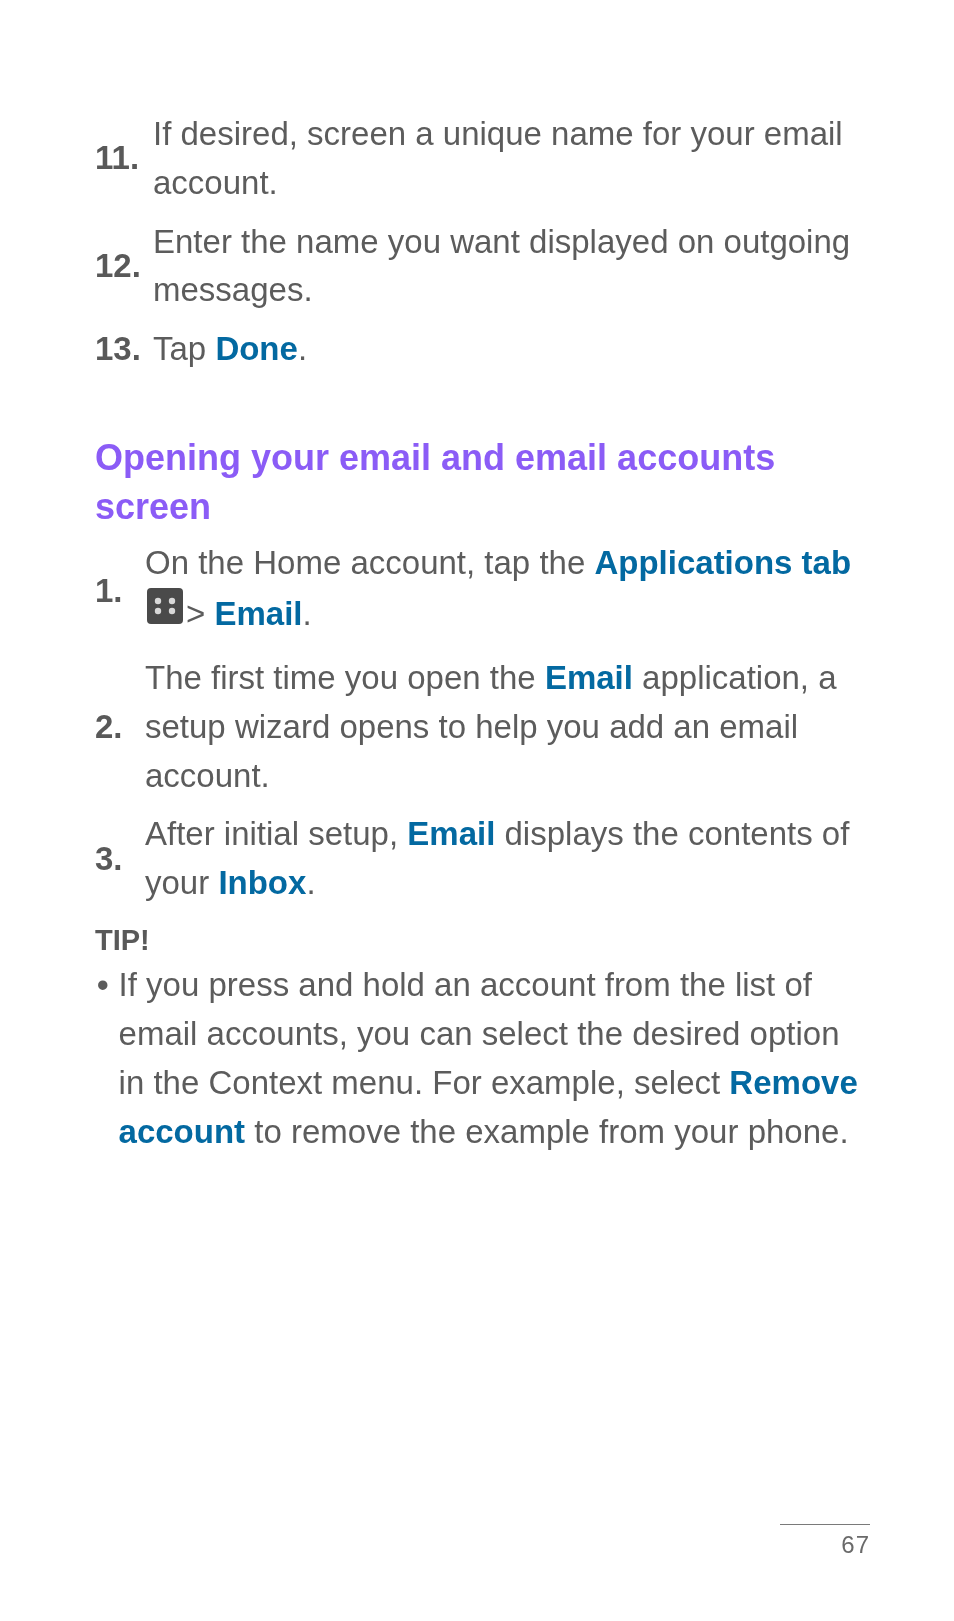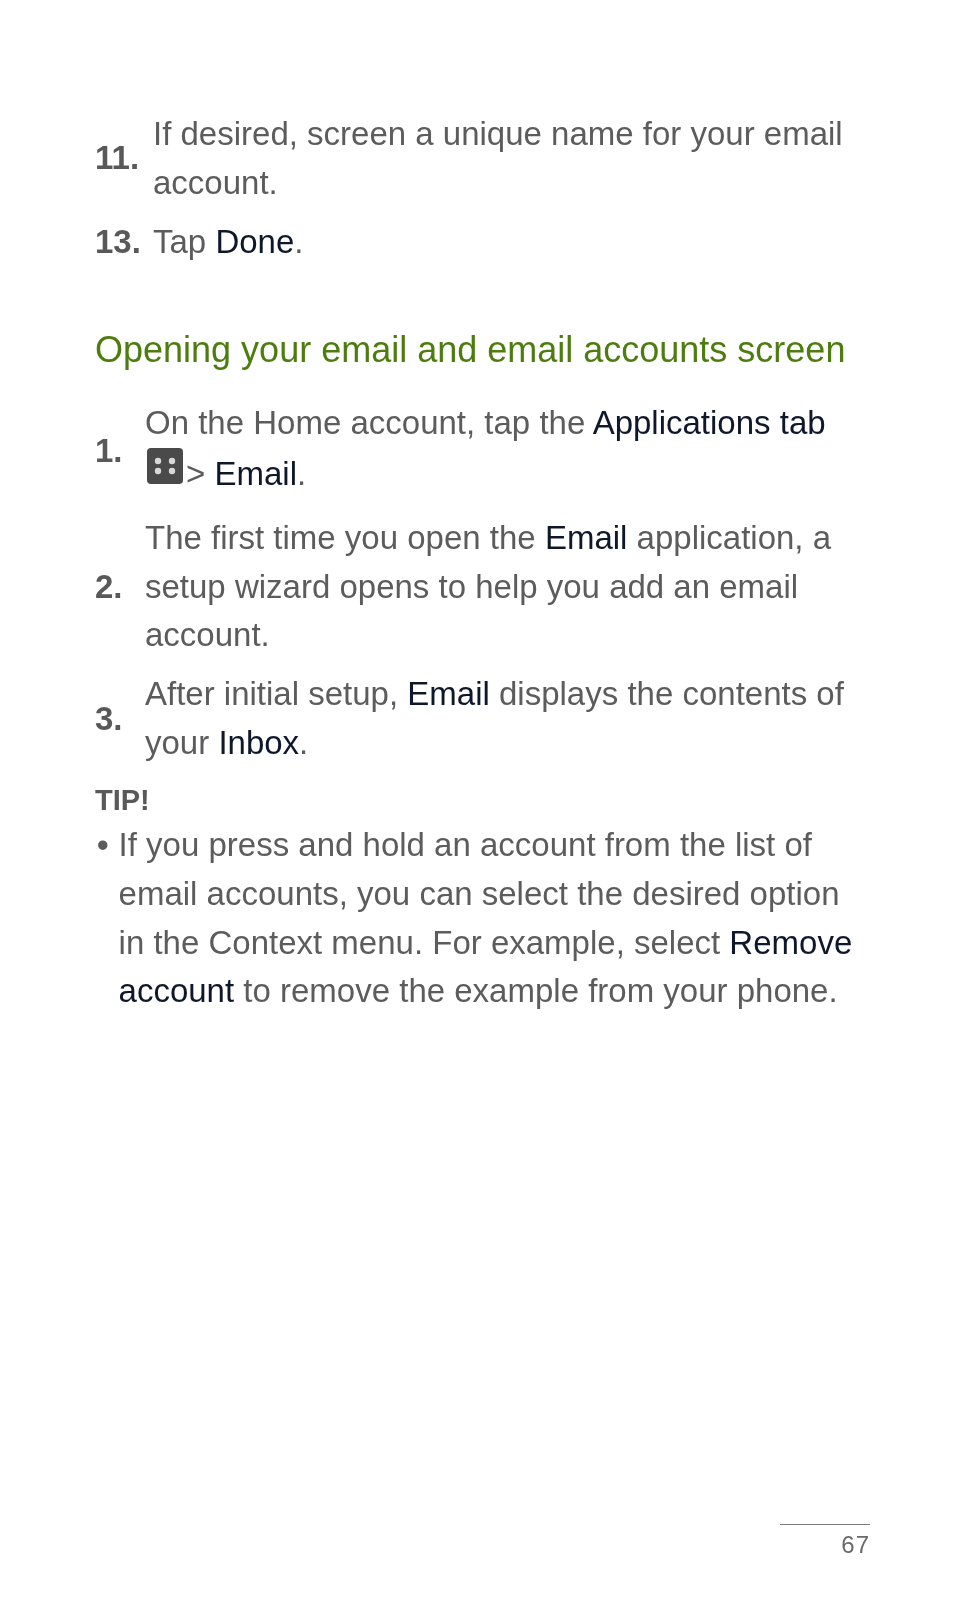--- a/index.html
+++ b/index.html
@@ -34,30 +34,30 @@
     min-width: 44px;
     text-align: left;
   }
   .ol-num.wide {
     min-width: 52px;
   }
   .ol-body {
     flex: 1 1 auto;
   }
   .keepgray b, .ol-body b, .para b, .tip-body b {
-    font-weight: 400;
-    color: #0f172a;
+    font-weight: 700;
+    color: #0369a1;
   }
   .heading {
     margin-top: 60px;
-    margin-bottom: 24px;
+    margin-bottom: 8px;
     font-size: 36px;
     line-height: 1.35;
-    font-weight: 400;
-    color: #4d7c0f;
+    font-weight: 700;
+    color: #8b5cf6;
   }
   .para {
     font-size: 33px;
     line-height: 1.48;
     margin-bottom: 10px;
   }
   .appicon {
     display: inline-block;
     vertical-align: middle;
     margin: 0 3px 6px 2px;
@@ -106,20 +106,24 @@
 </head>
 <body>
 
 <div class="page">
 
   <div class="ol-item">
     <div class="ol-num wide">11.</div>
     <div class="ol-body">If desired, screen a unique name for your email account.</div>
   </div>
   <div class="ol-item">
+    <div class="ol-num wide">12.</div>
+    <div class="ol-body">Enter the name you want displayed on outgoing messages.</div>
+  </div>
+  <div class="ol-item">
     <div class="ol-num wide">13.</div>
     <div class="ol-body keepgray"><span>Tap </span><b>Done</b><span>.</span></div>
   </div>
 
   <div class="heading">Opening your email and email accounts screen</div>
 
 
   <div class="ol-item">
     <div class="ol-num">1.</div>
     <div class="ol-body"><span>On the Home account, tap the </span><b>Applications tab</b><span> </span><span class="appicon"><svg width="36" height="36" viewBox="0 0 36 36">

